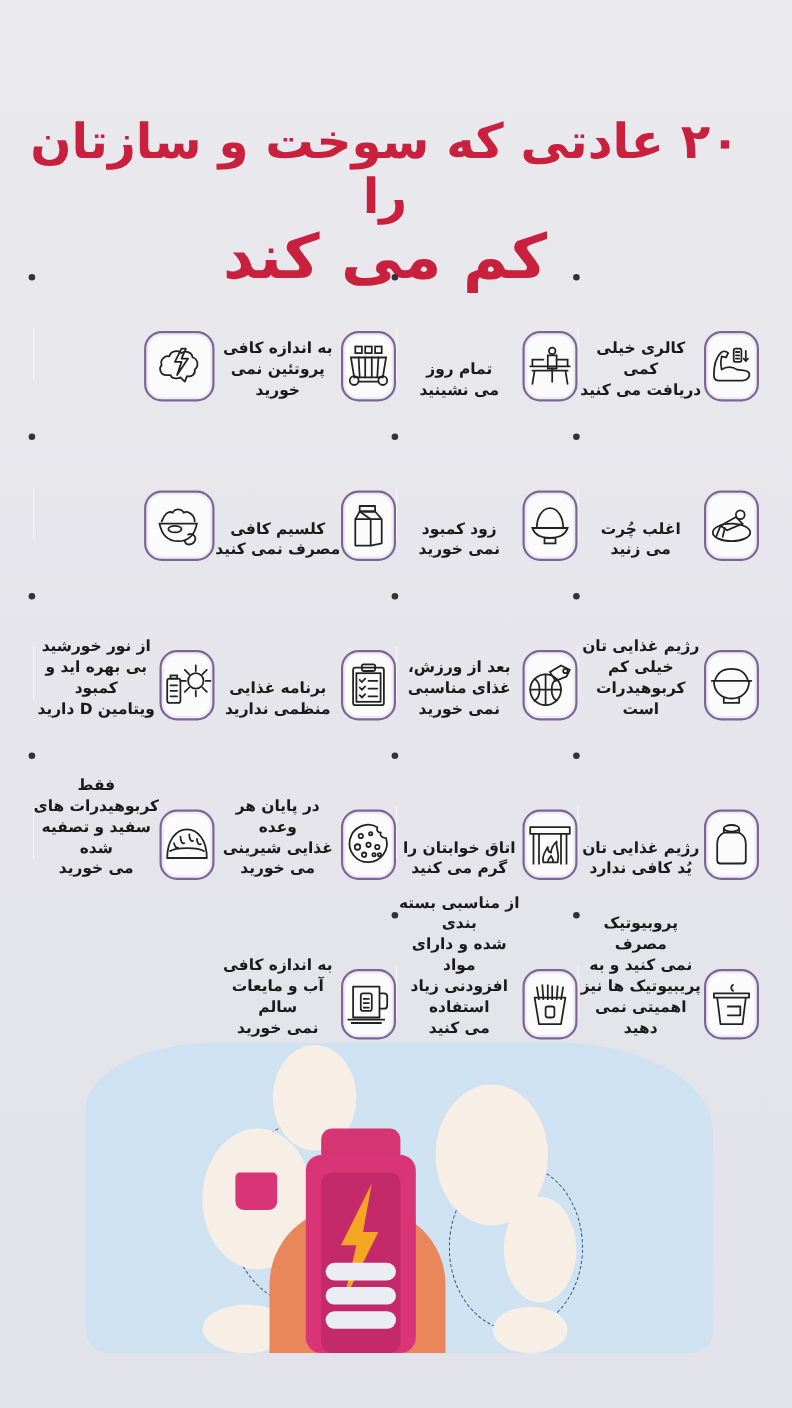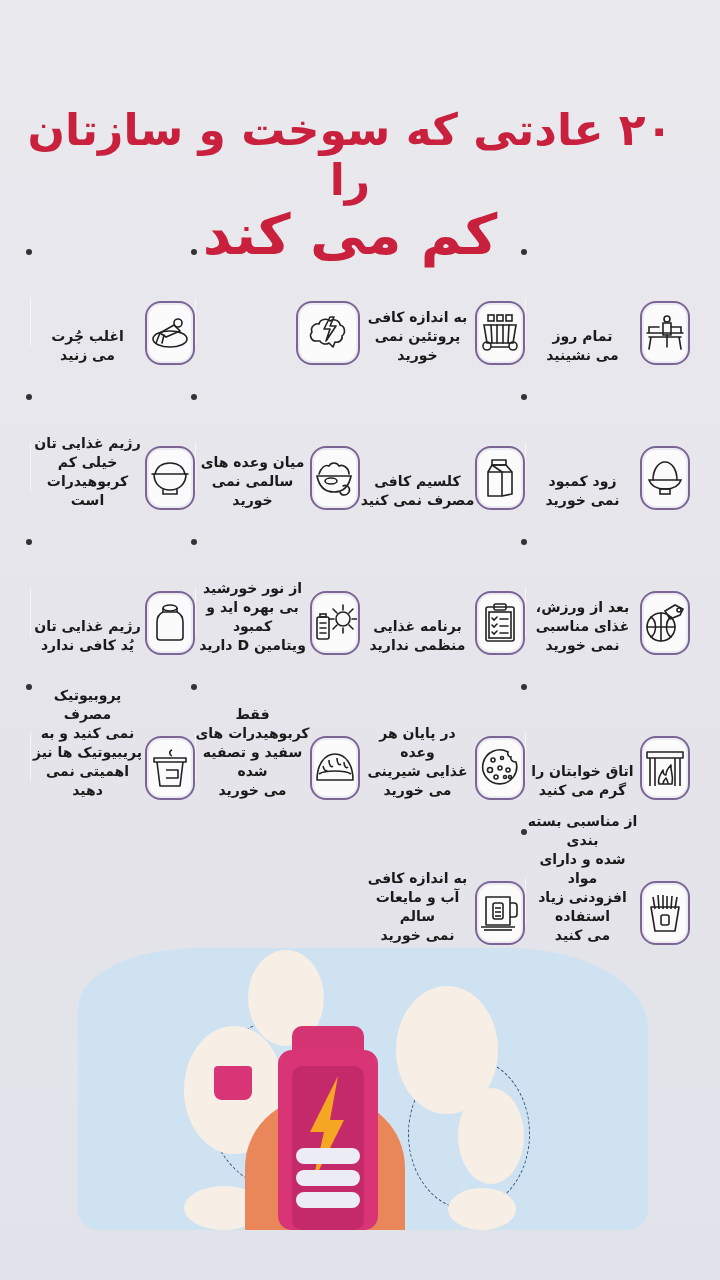--- a/index.html
+++ b/index.html
@@ -68,20 +68,37 @@
 
 <div class="page">
 
   <h1 class="title">
     <span class="l1">۲۰ عادتی که سوخت و سازتان را</span>
     <span class="l2">کم می کند</span>
   </h1>
 
   <div class="grid">
 
+    <div class="cell">
+      <div class="iconbox">
+        <svg viewBox="0 0 44 44" fill="none" stroke="#222" stroke-width="1.6" stroke-linecap="round" stroke-linejoin="round">
+          <path d="M6 30c0-8 2-16 6-20 2-2 5-2 7 0l-2 4-4-1c-1 4-1 8 0 12 4-3 10-3 14 0 4 1 9 0 11 3 1 4-2 7-6 7H10c-3 0-4-2-4-5z"></path>
+          <rect x="24" y="6" width="7" height="12" rx="1.5"></rect>
+            <line x1="26" y1="9" x2="29" y2="9"></line>
+            <line x1="26" y1="12" x2="29" y2="12"></line>
+            <line x1="26" y1="15" x2="29" y2="15"></line>
+          <line x1="35" y1="8" x2="35" y2="17"></line>
+            <path d="M33 15l2 2 2-2"></path>
+        </svg>
+      </div>
+      <div class="label">کالری خیلی کمی
+دریافت می کنید</div>
+      <span class="dot"></span>
+      <span class="divider"></span>
+    </div>
 
 
     <div class="cell">
       <div class="iconbox">
         <svg viewBox="0 0 44 44" fill="none" stroke="#222" stroke-width="1.6" stroke-linecap="round">
           <circle cx="24" cy="8" r="3"></circle>
             <path d="M20 12h8v12h-8z"></path>
             <path d="M24 24v12"></path>
           <path d="M4 22h36M6 22v-6h10M28 16h10v6"></path>
             <path d="M6 26h32M8 26l-2 12M36 26l2 12"></path>
@@ -169,22 +186,20 @@
 
     <div class="cell">
       <div class="iconbox">
         <svg viewBox="0 0 44 44" fill="none" stroke="#222" stroke-width="1.6" stroke-linecap="round">
           <path d="M6 18c2-6 6-10 10-8 2-4 8-4 10 0 4-2 10 2 10 8"></path>
             <path d="M4 20h34c-2 10-8 16-17 16S6 30 4 20z"></path>
           <ellipse cx="18" cy="25" rx="6" ry="3"></ellipse>
             <path d="M30 30c4-2 8 2 6 6-2 4-8 4-9 0"></path>
         </svg>
       </div>
-      <div class="label">میان وعده های
-سالمی نمی خورید</div>
       <span class="dot"></span>
       <span class="divider"></span>
     </div>
 
     <div class="cell">
       <div class="iconbox">
         <svg viewBox="0 0 44 44" fill="none" stroke="#222" stroke-width="1.6" stroke-linecap="round">
           <path d="M7 18c2-8 8-11 15-11s13 3 15 11"></path>
             <line x1="4" y1="18" x2="40" y2="18"></line>
           <path d="M6 18c0 10 7 16 16 16s16-6 16-16"></path>

